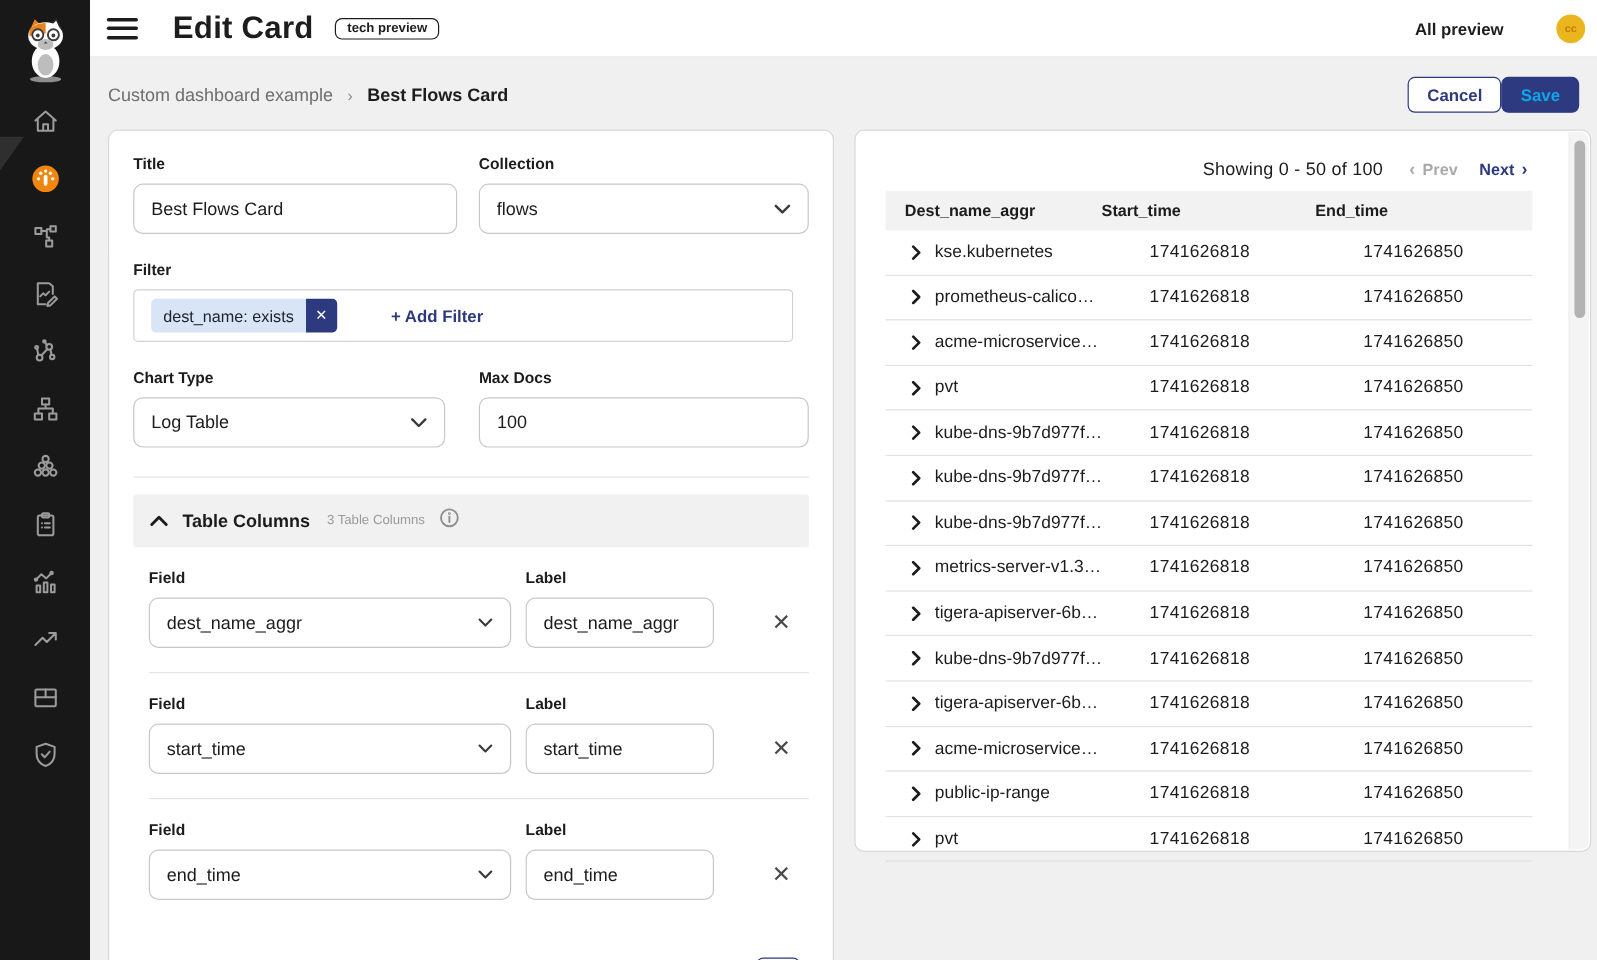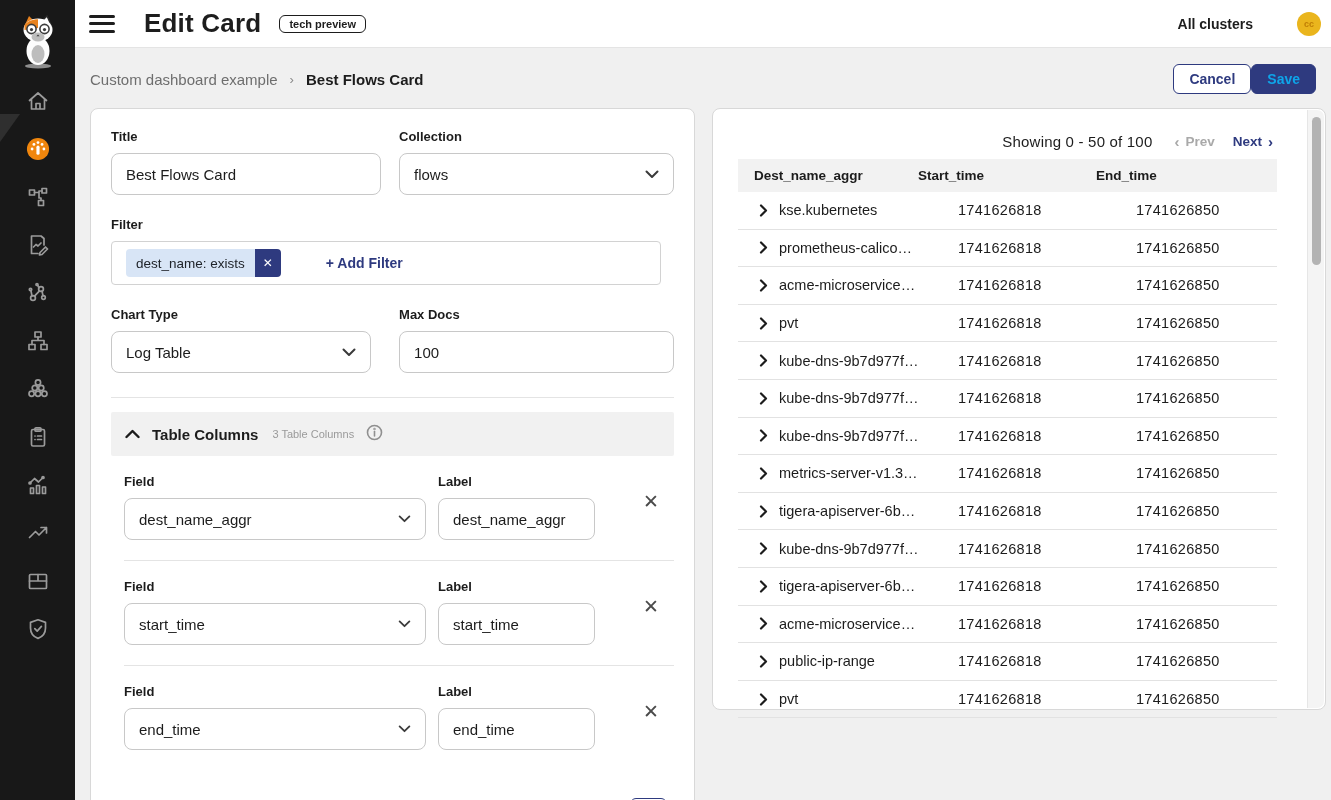--- a/index.html
+++ b/index.html
@@ -70,21 +70,21 @@
   .form-divider { border:none; border-top:1px solid #e4e4e4; margin:24px 0 14px 0; }
 
   .section-head { height:44px; background:#f1f1f1; border-radius:2px; display:flex; align-items:center;
     padding:0 14px; gap:12px; cursor:pointer; }
   .section-head svg { stroke:#1c1c1c; fill:none; stroke-width:2.4; stroke-linecap:round; stroke-linejoin:round; }
   .section-title { font-size:15px; font-weight:700; }
   .section-count { font-size:11px; color:#9a9a9a; margin-left:2px; }
   .info-icon svg { stroke:#8f8f8f; stroke-width:1.6; }
 
   .col-rows { margin-left:13px; }
-  .col-row { padding:18px 0 20px 0; display:flex; align-items:center; }
+  .col-row { padding:18px 0 20px 0; display:flex; align-items:flex-end; }
   .col-row + .col-row { border-top:1px solid #e4e4e4; }
   .fg-field { width:302px; }
   .fg-label { width:157px; margin-left:12px; }
   .remove-x { margin-left:auto; margin-right:15px; margin-bottom:11px; color:#4a4a4a; font-size:19px;
     line-height:1; cursor:pointer; background:none; border:none; font-family:inherit; }
   .add-row { display:flex; justify-content:flex-end; margin-top:28px; padding-right:7px; }
   .add-btn { width:37px; height:37px; border:1.5px solid #2e3a7f; color:#2e3a7f; background:#fff;
     border-radius:6px; font-size:19px; font-weight:400; cursor:pointer; font-family:inherit; }
 
   
@@ -235,21 +235,21 @@
 
   <header class="topbar">
     <div class="hamburger">
         <span></span>
         <span></span>
         <span></span>
       </div>
     <h1 class="app-title">Edit Card</h1>
     <span class="badge">tech preview</span>
     <div class="topbar-right">
-      <span class="clusters">All clusters</span>
+      <span class="clusters">All preview</span>
       <div class="avatar">cc</div>
     </div>
   </header>
 
   <main class="content">
 
     <div class="crumb-row">
       <span class="crumb-parent">Custom dashboard example</span>
       <span class="crumb-sep">›</span>
       <span class="crumb-current">Best Flows Card</span>

